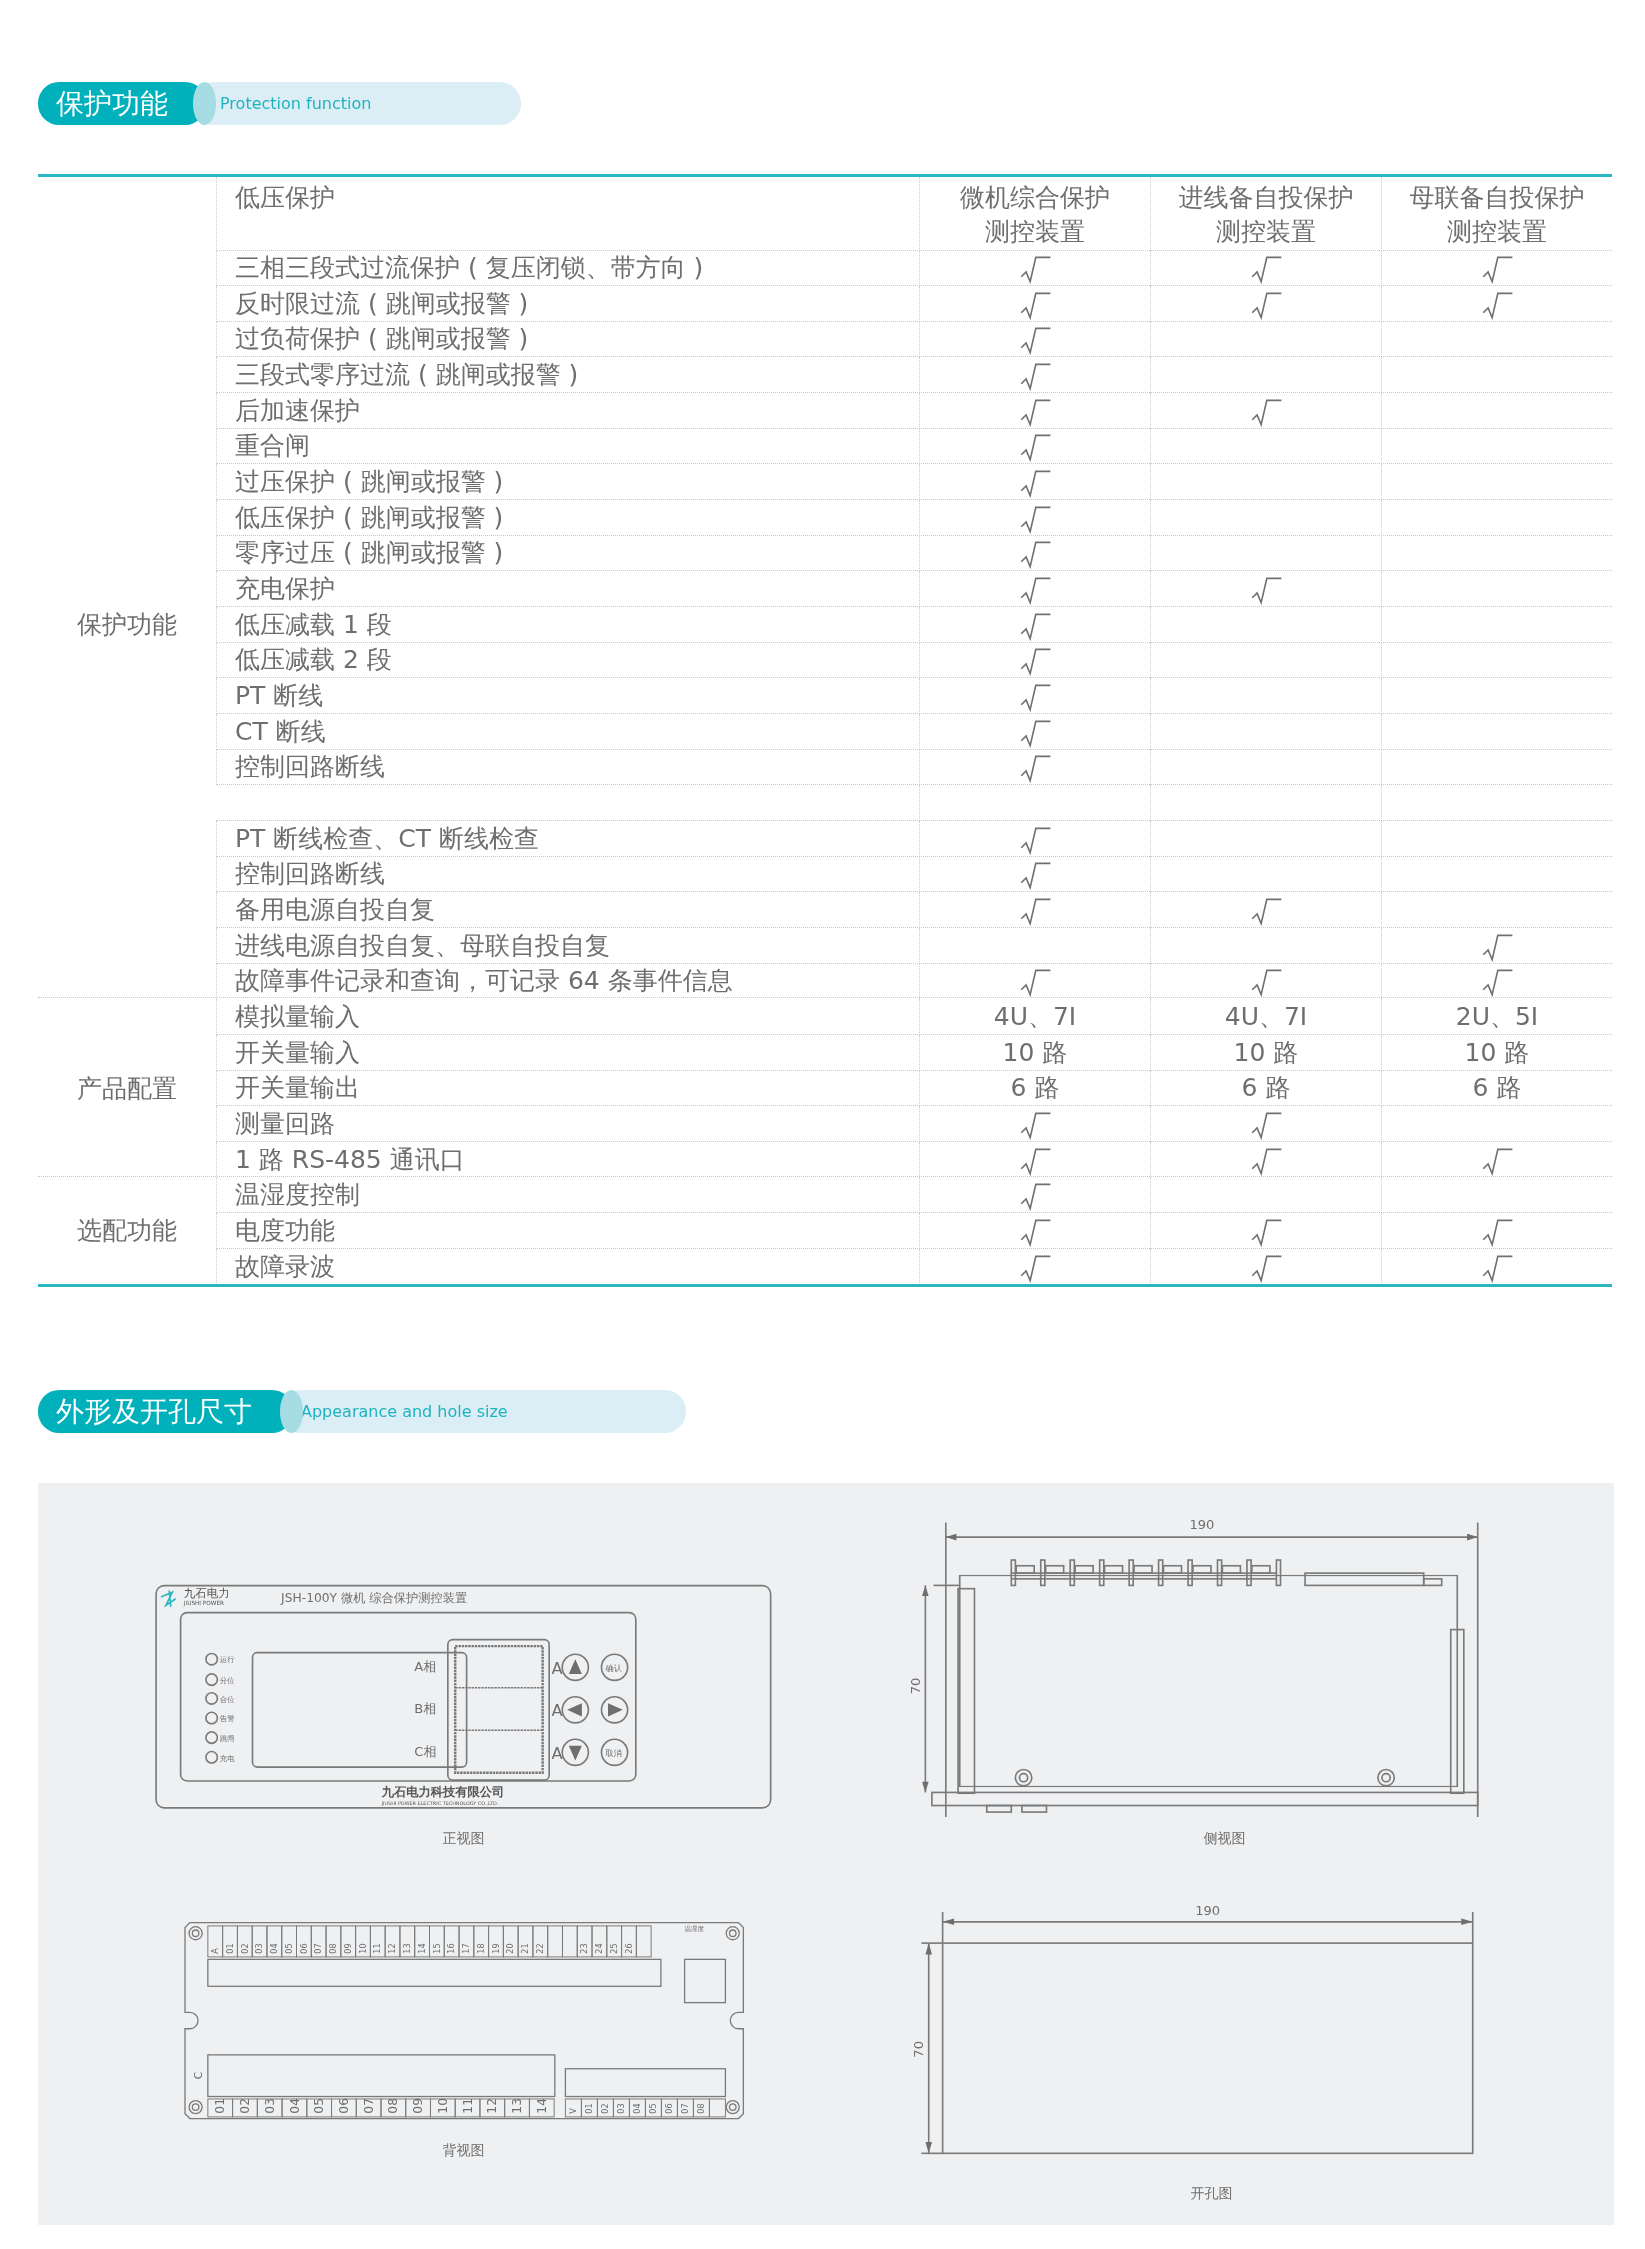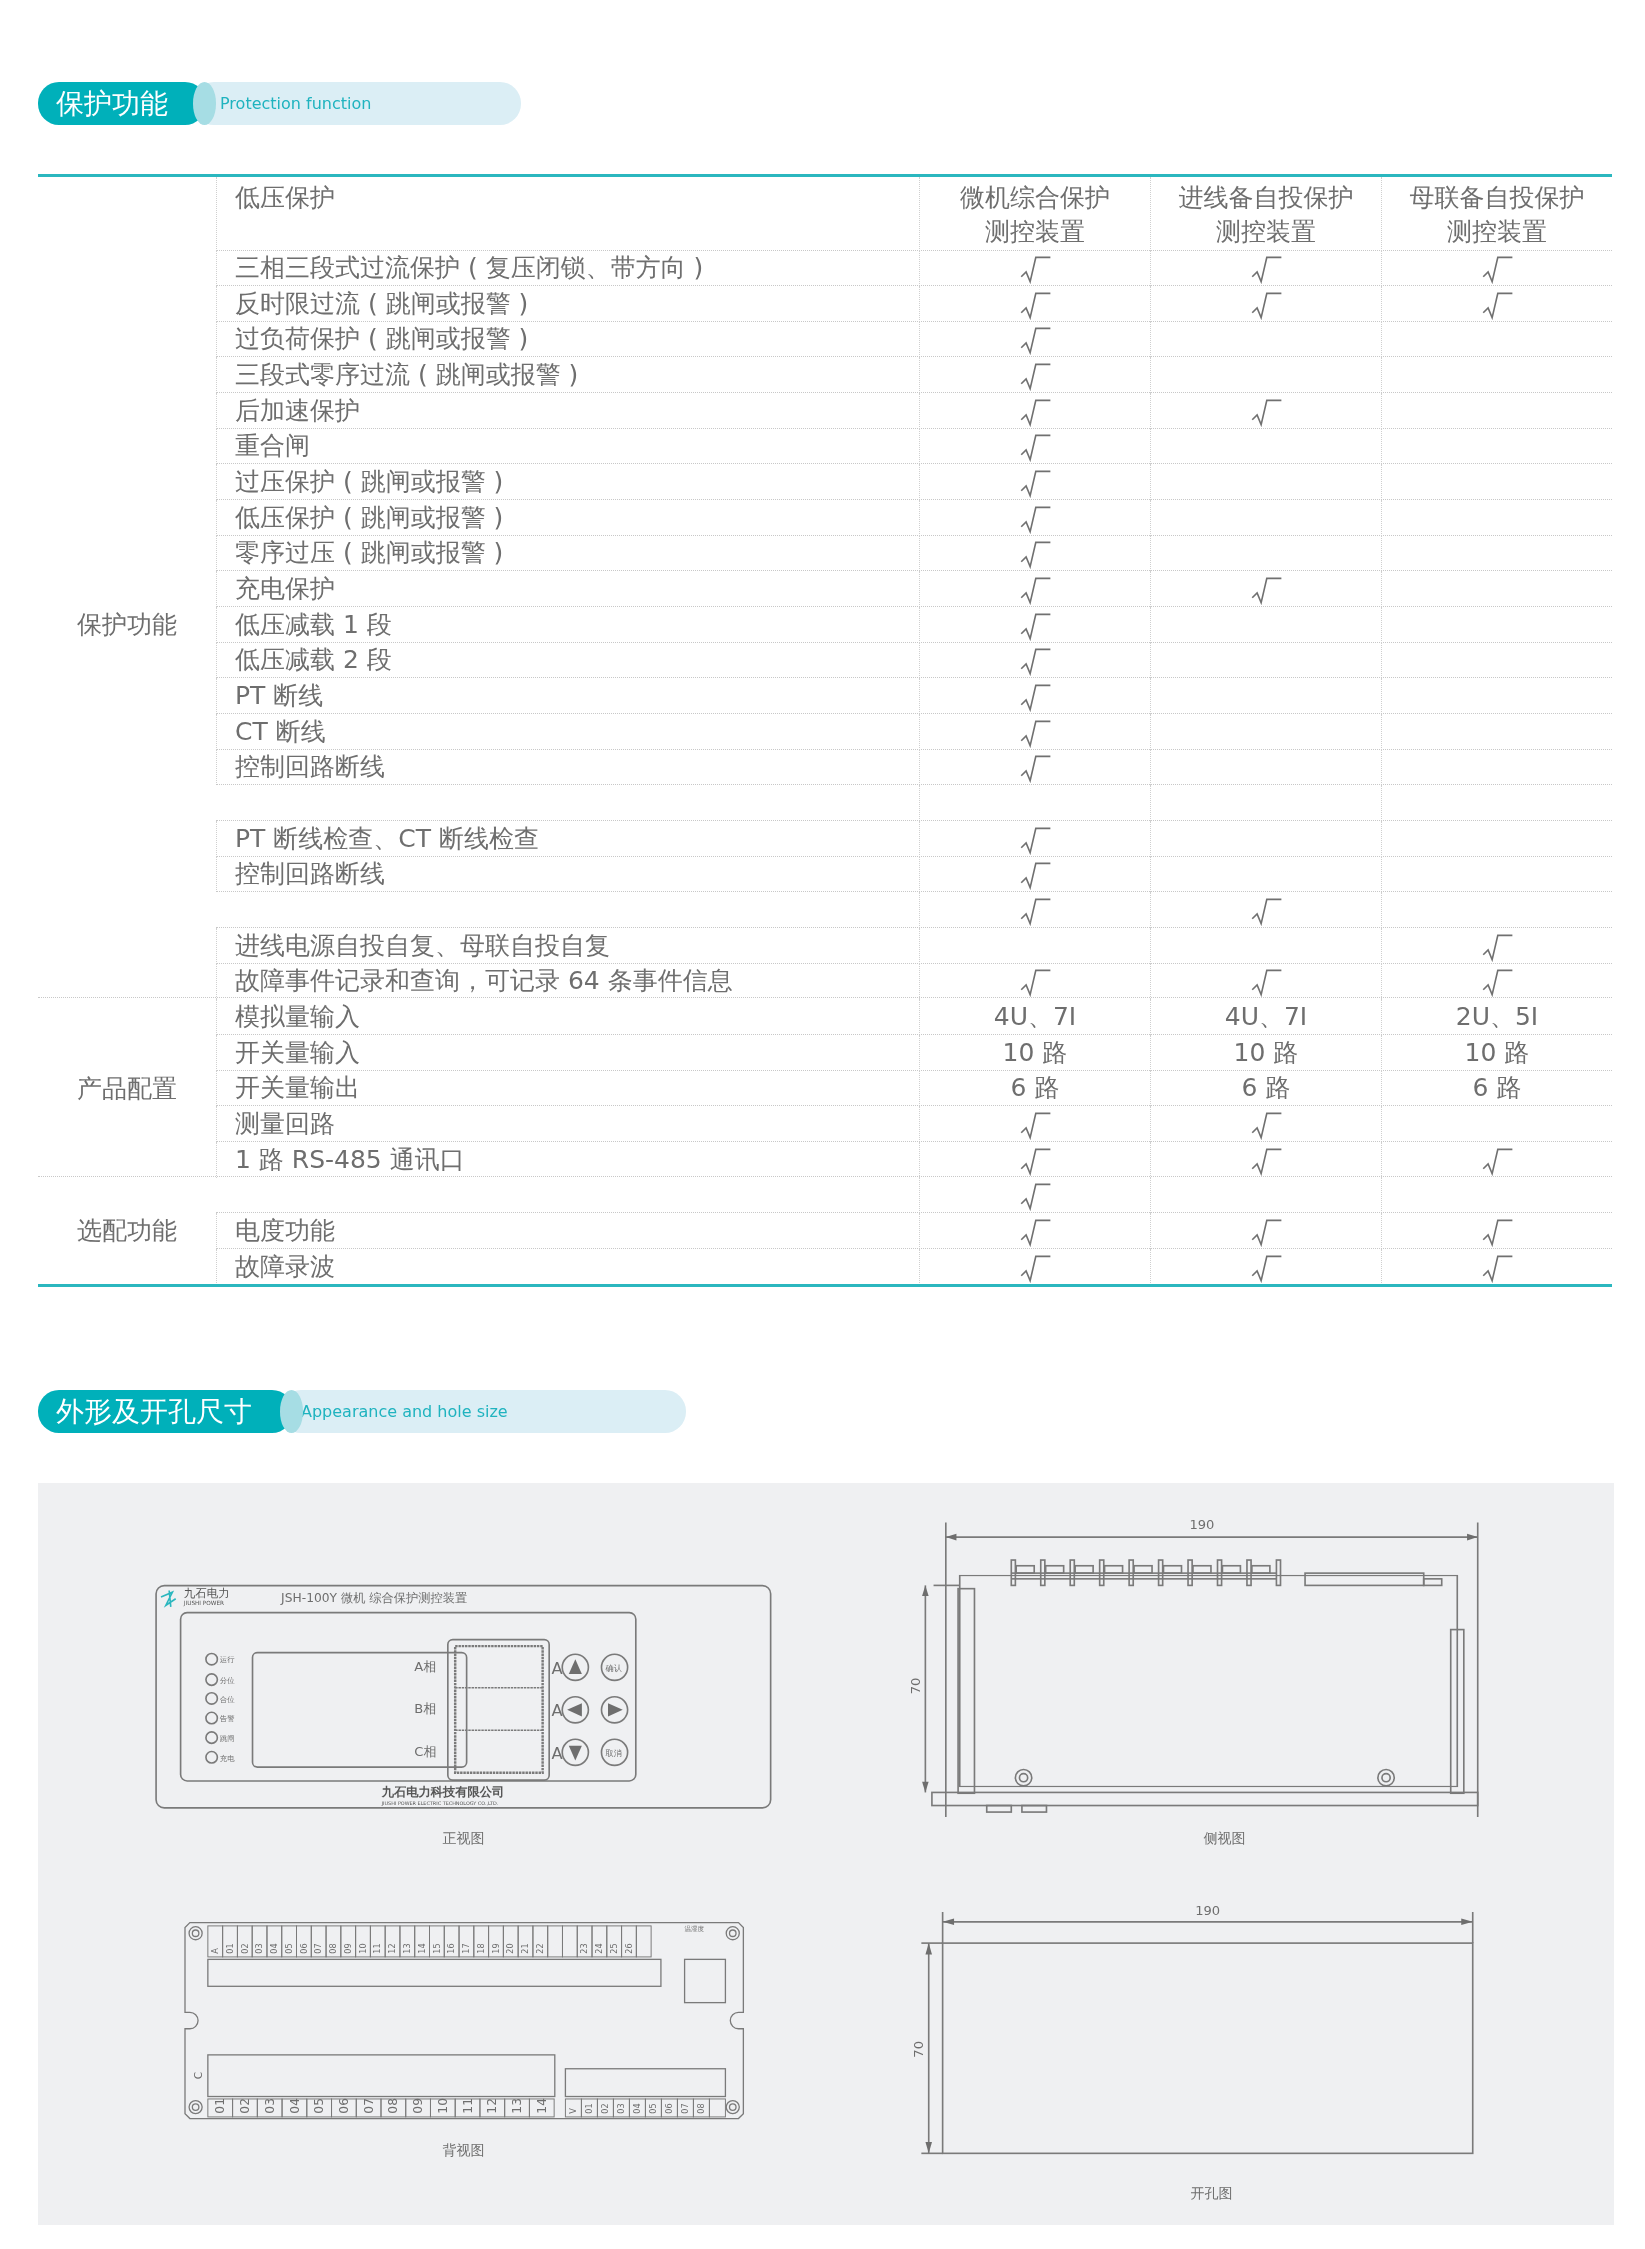--- a/index.html
+++ b/index.html
@@ -231,20 +231,21 @@
       <div class="row" style="top: 682px; height: 36px;">
         <div class="cell name"><span>控制回路断线</span></div>
         <div class="cell c1"><span class="check"><svg viewBox="0 0 42 36">
               <path d="M4 28 L10 22 L15 34 L22 4 L40 4" fill="none" stroke="#707070" stroke-width="2"></path>
             </svg></span></div>
         <div class="cell c2"><span></span></div>
         <div class="cell c3"><span></span></div>
         <div class="hl"></div>
       </div>
       <div class="row" style="top: 718px; height: 36px;">
+        <div class="cell name"><span>备用电源自投自复</span></div>
         <div class="cell c1"><span class="check"><svg viewBox="0 0 42 36">
               <path d="M4 28 L10 22 L15 34 L22 4 L40 4" fill="none" stroke="#707070" stroke-width="2"></path>
             </svg></span></div>
         <div class="cell c2"><span class="check"><svg viewBox="0 0 42 36">
               <path d="M4 28 L10 22 L15 34 L22 4 L40 4" fill="none" stroke="#707070" stroke-width="2"></path>
             </svg></span></div>
         <div class="cell c3"><span></span></div>
         <div class="hl"></div>
       </div>
       <div class="row" style="top: 754px; height: 36px;">
@@ -306,20 +307,21 @@
               <path d="M4 28 L10 22 L15 34 L22 4 L40 4" fill="none" stroke="#707070" stroke-width="2"></path>
             </svg></span></div>
         <div class="cell c2"><span class="check"><svg viewBox="0 0 42 36">
               <path d="M4 28 L10 22 L15 34 L22 4 L40 4" fill="none" stroke="#707070" stroke-width="2"></path>
             </svg></span></div>
         <div class="cell c3"><span class="check"><svg viewBox="0 0 42 36">
               <path d="M4 28 L10 22 L15 34 L22 4 L40 4" fill="none" stroke="#707070" stroke-width="2"></path>
             </svg></span></div>
       </div>
       <div class="row" style="top: 1003px; height: 36px;">
+        <div class="cell name"><span>温湿度控制</span></div>
         <div class="cell c1"><span class="check"><svg viewBox="0 0 42 36">
               <path d="M4 28 L10 22 L15 34 L22 4 L40 4" fill="none" stroke="#707070" stroke-width="2"></path>
             </svg></span></div>
         <div class="cell c2"><span></span></div>
         <div class="cell c3"><span></span></div>
         <div class="hl"></div>
       </div>
       <div class="row" style="top: 1039px; height: 36px;">
         <div class="cell name"><span>电度功能</span></div>
         <div class="cell c1"><span class="check"><svg viewBox="0 0 42 36">

